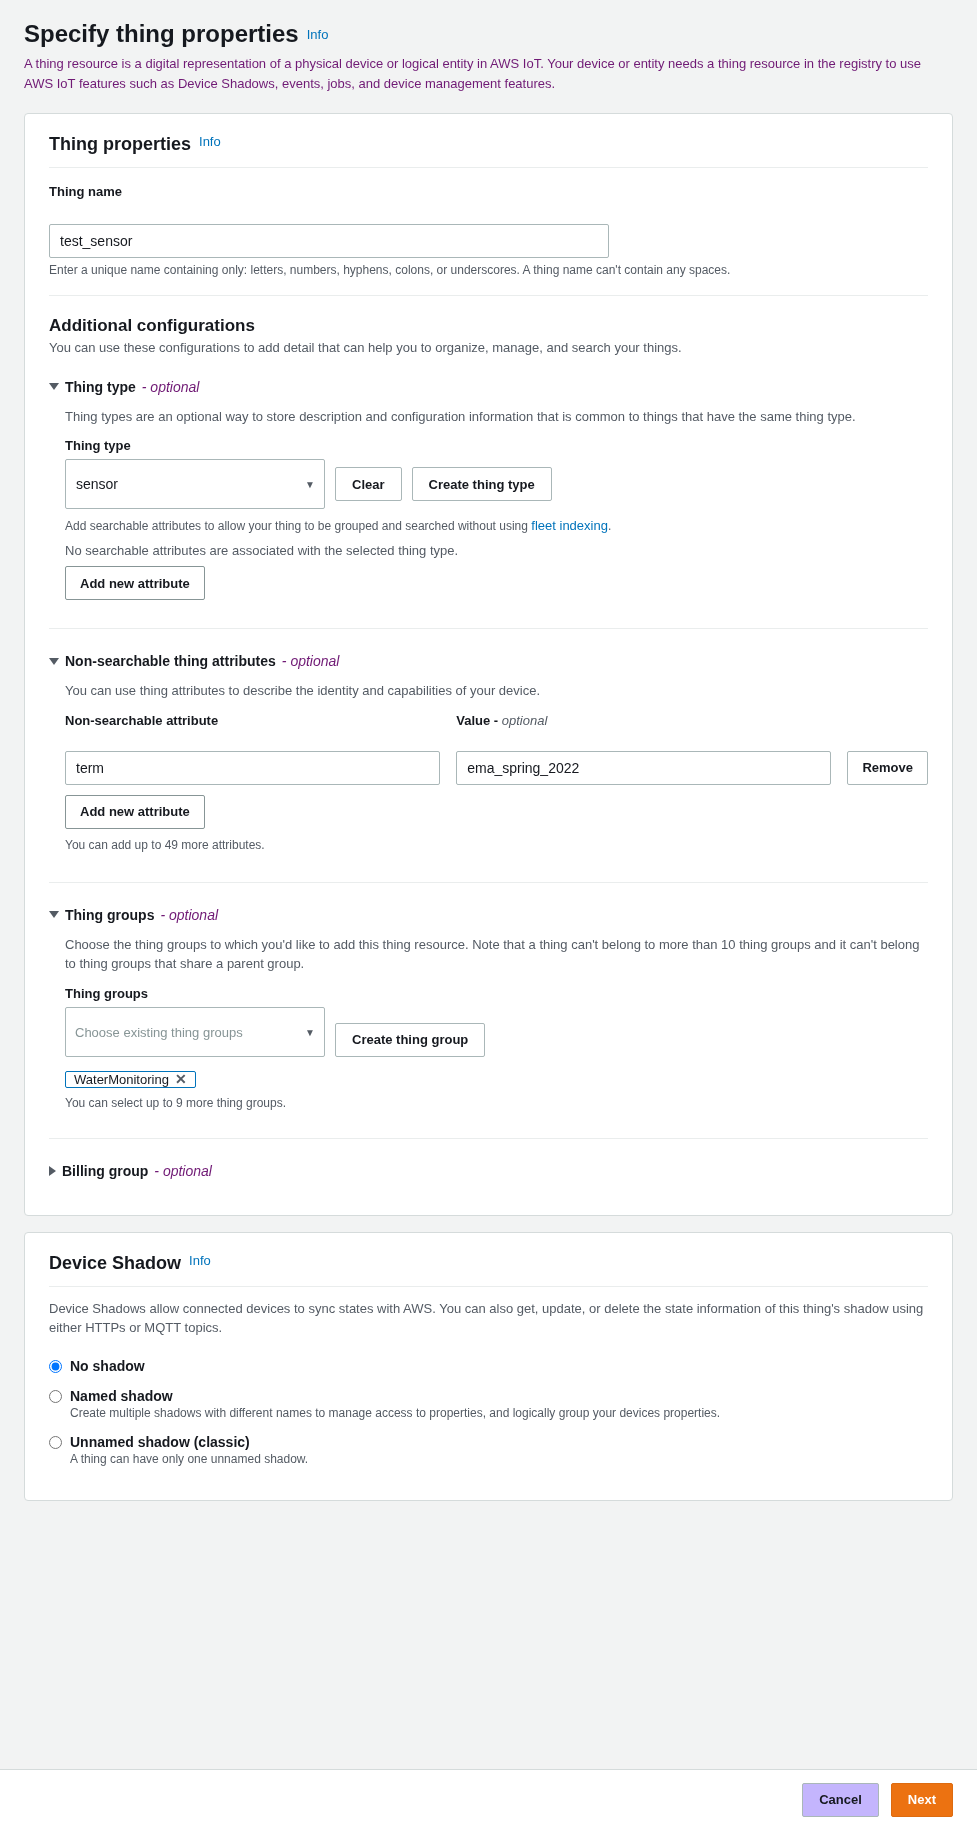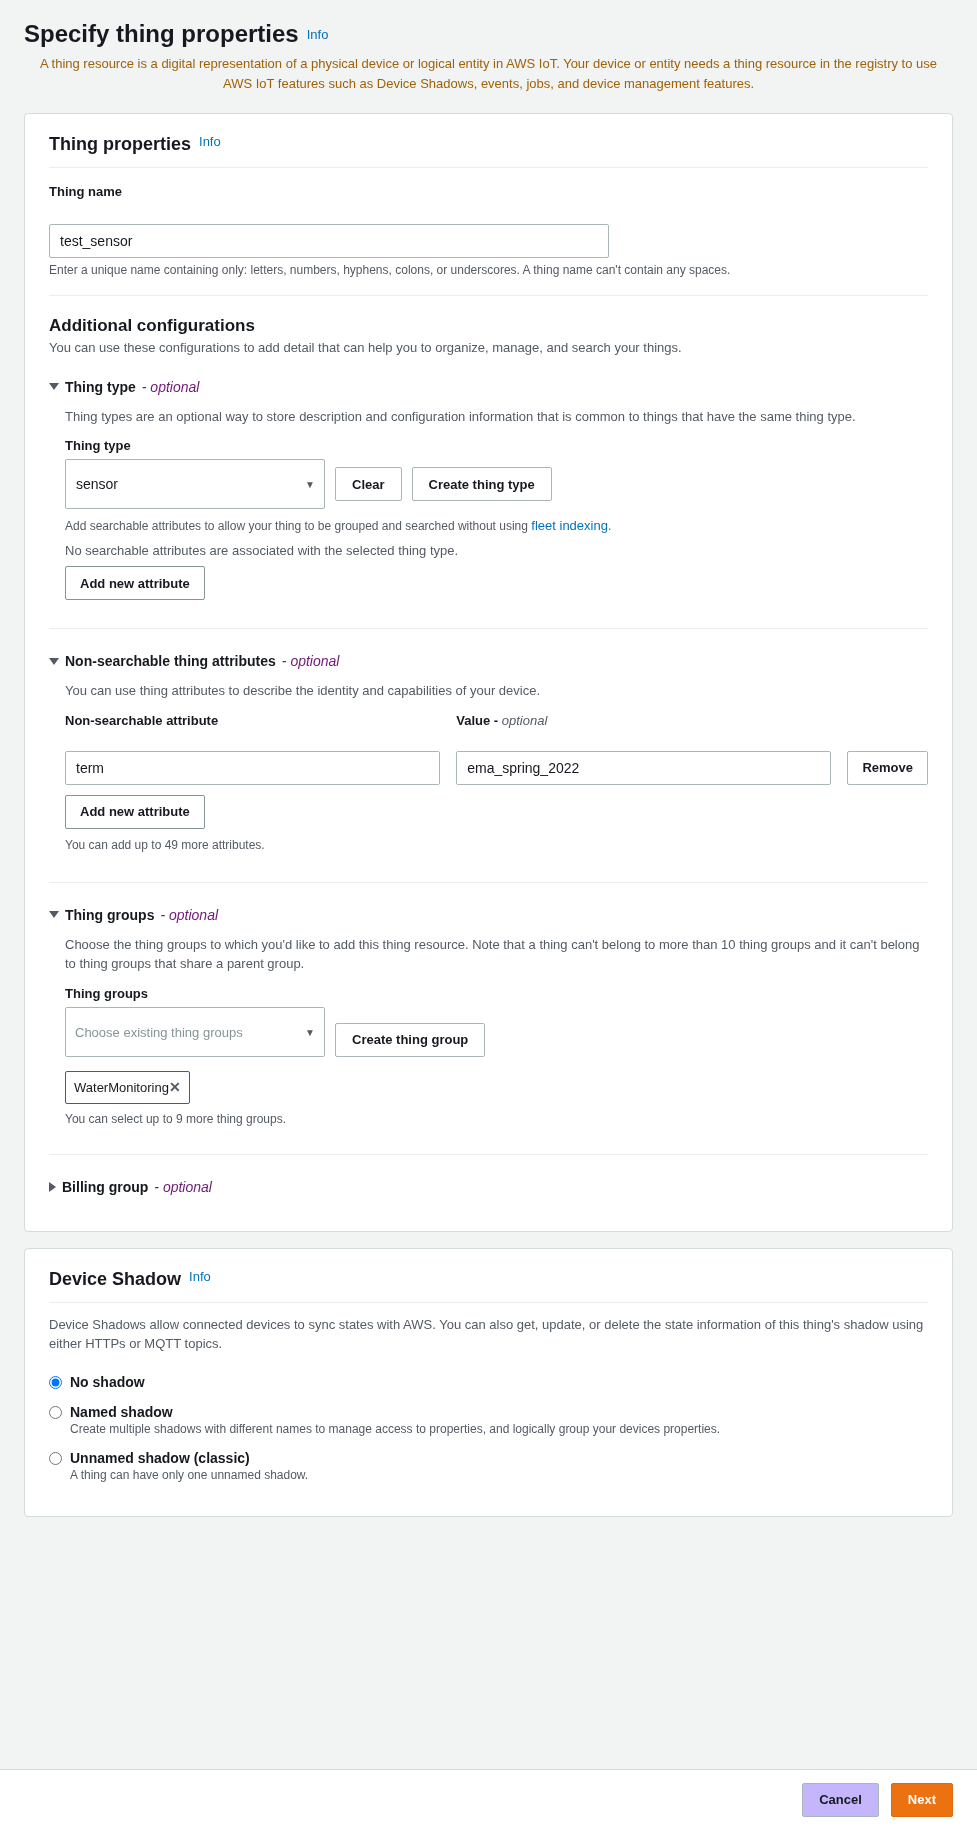--- a/index.html
+++ b/index.html
@@ -26,24 +26,23 @@
       color: #16191f;
     }
     .info-link {
       color: #0073bb;
       font-size: 13px;
       text-decoration: none;
       cursor: pointer;
     }
     .page-description {
       font-size: 13px;
-      color: #a16207;
+      color: #701a75;
       margin-bottom: 20px;
       line-height: 1.5;
-      text-align: center;
     }
     .card {
       background: #ffffff;
       border: 1px solid #d5dbdb;
       border-radius: 4px;
       padding: 20px 24px;
       margin-bottom: 16px;
     }
     .card-title-row {
       display: flex;
@@ -238,24 +237,24 @@
     }
     .thing-groups-row {
       display: flex;
       align-items: flex-end;
       gap: 10px;
       margin-bottom: 8px;
     }
     .tag-pill {
       display: inline-flex;
       align-items: center;
-      gap: 0;
+      gap: 6px;
       border: 1px solid #0073bb;
       border-radius: 2px;
-      padding: 8px 8px;
+      padding: 0 8px;
       font-size: 13px;
       color: #16191f;
       background: #fff;
       margin-top: 6px;
     }
     .tag-pill .remove-x {
       cursor: pointer;
       color: #545b64;
       font-size: 14px;
       font-weight: 700;

